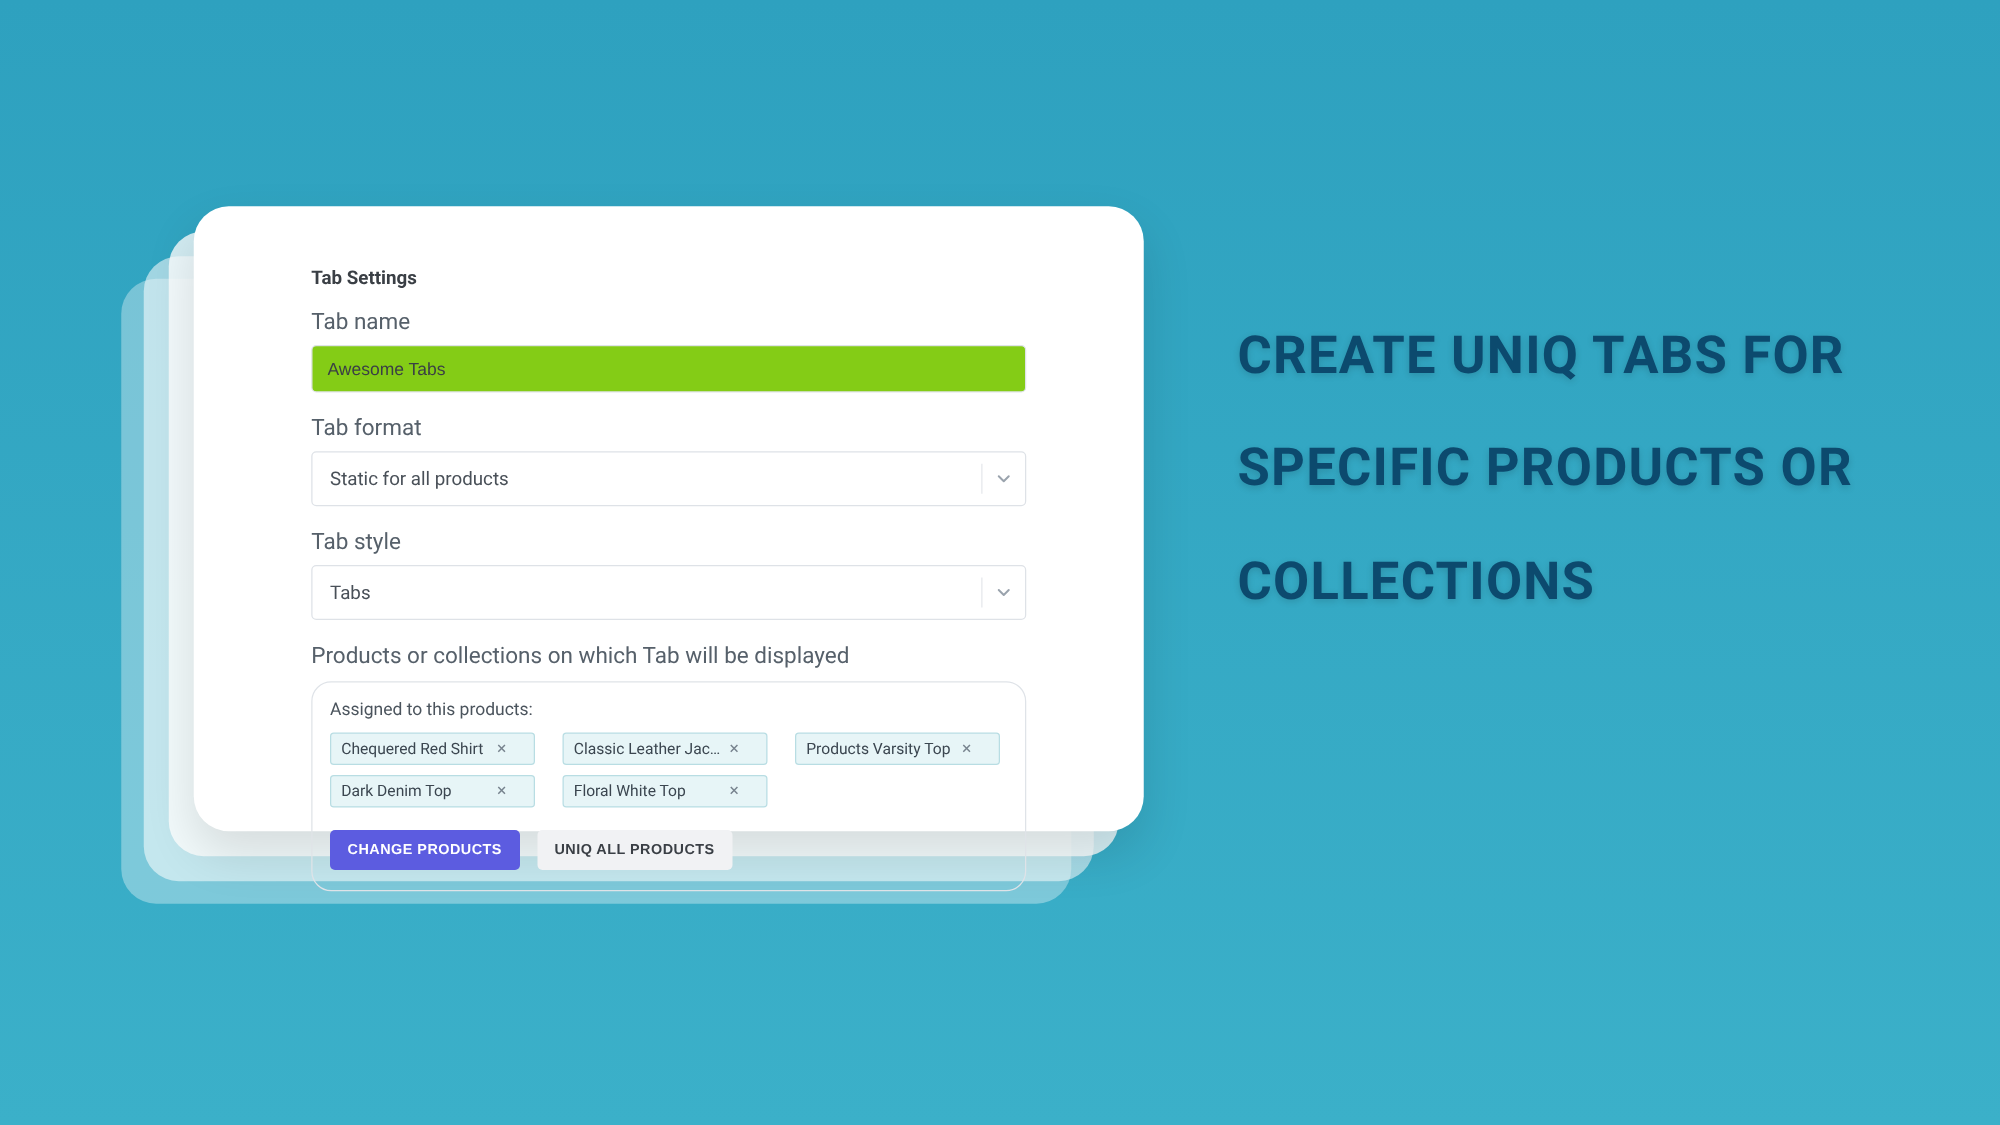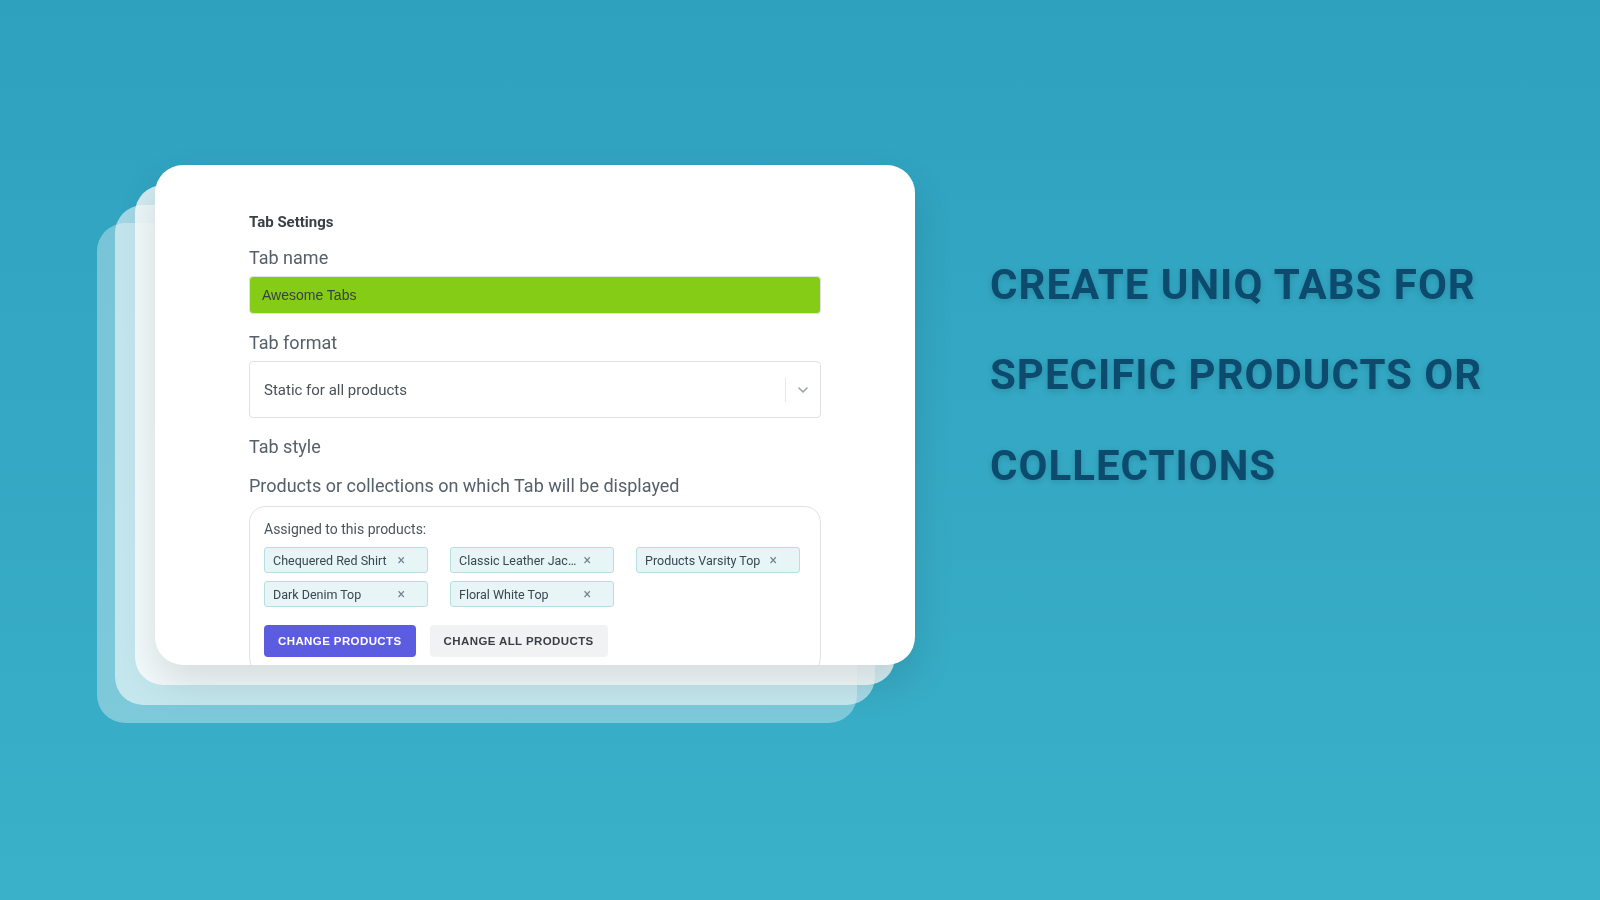--- a/index.html
+++ b/index.html
@@ -57,21 +57,21 @@
     padding: 10px 12px;
     outline: none;
   }
   .select {
     width: 100%;
     display: flex;
     align-items: center;
     background: #fff;
     border: 1px solid #dee2e7;
     border-radius: 4px;
-    height: 57px;
+    height: 44px;
   }
   .select-value {
     flex: 1;
     font-size: 15px;
     color: #495058;
     padding: 0 14px;
   }
   .select-divider {
     width: 1px;
     height: 24px;
@@ -173,20 +173,29 @@
       <div class="select-value">Static for all products</div>
       <div class="select-divider"></div>
       <div class="select-caret">
         <svg width="12" height="12" viewBox="0 0 12 12">
             <path d="M2 4 L6 8 L10 4" fill="none" stroke="currentColor" stroke-width="1.6" stroke-linecap="round" stroke-linejoin="round"></path>
           </svg>
       </div>
     </div>
 
     <div class="field-label">Tab style</div>
+    <div class="select">
+      <div class="select-value">Tabs</div>
+      <div class="select-divider"></div>
+      <div class="select-caret">
+        <svg width="12" height="12" viewBox="0 0 12 12">
+            <path d="M2 4 L6 8 L10 4" fill="none" stroke="currentColor" stroke-width="1.6" stroke-linecap="round" stroke-linejoin="round"></path>
+          </svg>
+      </div>
+    </div>
 
     <div class="field-label">Products or collections on which Tab will be displayed</div>
     <div class="assign-box">
       <div class="assign-label">Assigned to this products:</div>
       <div class="chips">
         <div class="chip">
           <span class="chip-label">Chequered Red Shirt</span>
           <span class="chip-x">×</span>
         </div>
         <div class="chip">
@@ -201,19 +210,19 @@
           <span class="chip-label">Dark Denim Top</span>
           <span class="chip-x">×</span>
         </div>
         <div class="chip">
           <span class="chip-label">Floral White Top</span>
           <span class="chip-x">×</span>
         </div>
       </div>
       <div class="btn-row">
         <button class="btn btn-primary">CHANGE PRODUCTS</button>
-        <button class="btn btn-secondary">CHANGE ALL PRODUCTS</button>
+        <button class="btn btn-secondary">UNIQ ALL PRODUCTS</button>
       </div>
     </div>
   </div>
 </div>
 
 <div class="headline">CREATE UNIQ TABS FOR SPECIFIC PRODUCTS OR COLLECTIONS</div>
 
 </body></html>

